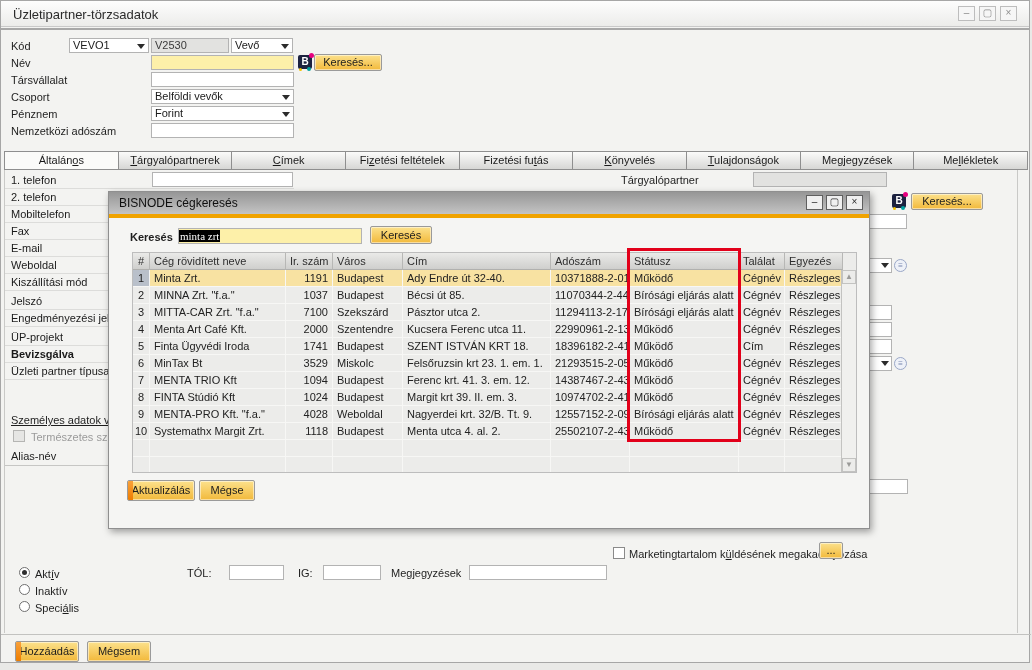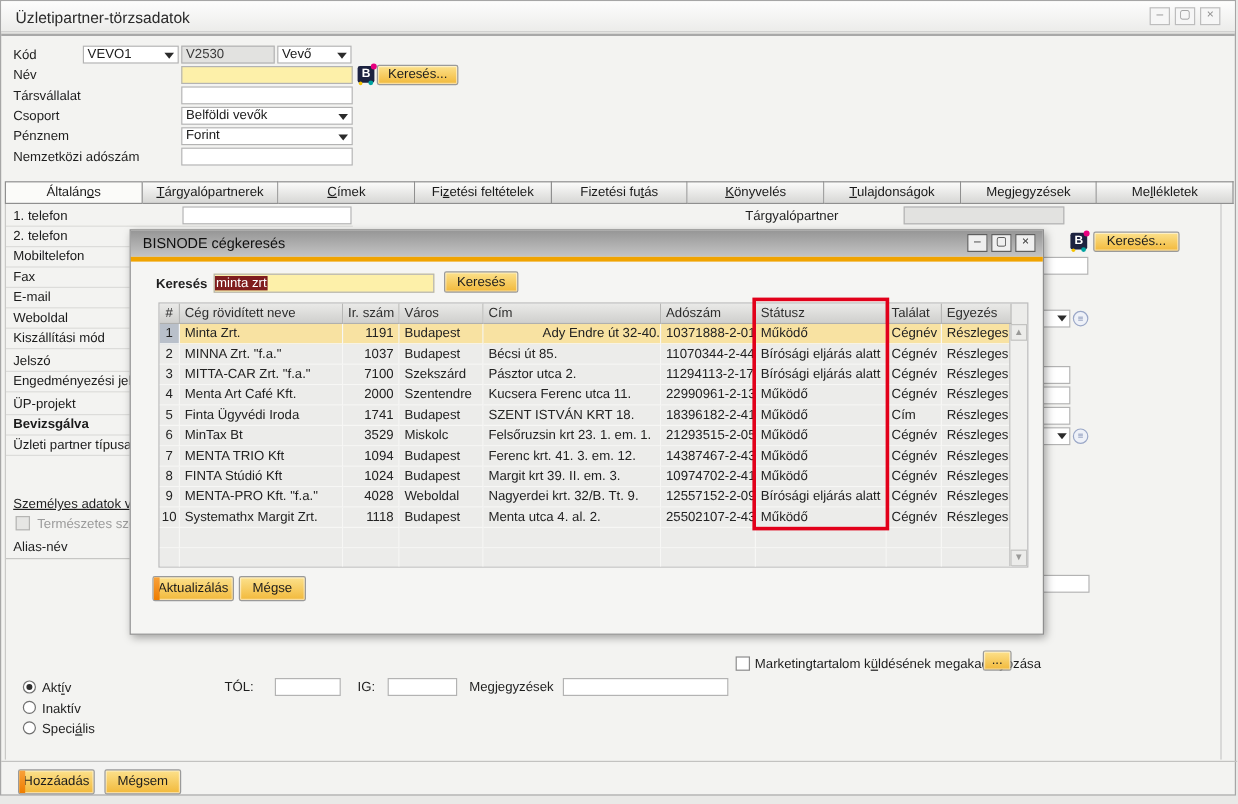--- a/index.html
+++ b/index.html
@@ -204,41 +204,41 @@
   <div class="dialog">
     <div class="dtitle">
       <span class="t">BISNODE cégkeresés</span>
       <span class="dbtn" style="left:697px;">–</span>
       <span class="dbtn" style="left:717px;">▢</span>
       <span class="dbtn" style="left:737px;">×</span>
     </div>
     <div class="accent" style="background: rgb(240, 163, 0);"></div>
 
     <span class="lbl" style="left:21px;top:39px;font-weight:bold;">Keresés</span>
-    <div class="searchbox" style="left:69px;top:36px;width:184px;"><span class="sel" style="background: #7f1d1d;">minta zrt</span></div>
+    <div class="searchbox" style="left:69px;top:36px;width:184px;"><span class="sel" style="background: #000000; font-family: Liberation Serif, serif;">minta zrt</span></div>
     <div class="btn" style="left:261px;top:34px;width:62px;height:18px;line-height:16px;">Keresés</div>
 
     <div class="tblwrap" id="results-table">
         <div class="trow thead">
           <div class="tcell num" style="width: 17px;">#</div>
           <div class="tcell" style="width: 136px;">Cég rövidített neve</div>
           <div class="tcell" style="width: 47px;">Ir. szám</div>
           <div class="tcell" style="width: 70px;">Város</div>
           <div class="tcell" style="width: 148px;">Cím</div>
           <div class="tcell" style="width: 79px;">Adószám</div>
           <div class="tcell" style="width: 109px;">Státusz</div>
           <div class="tcell" style="width: 46px;">Találat</div>
           <div class="tcell" style="width: 58px;">Egyezés</div>
         </div>
       <div class="trow selrow">
           <div class="tcell num" style="width: 17px;">1</div>
           <div class="tcell" style="width: 136px;">Minta Zrt.</div>
           <div class="tcell zip" style="width: 47px;">1191</div>
           <div class="tcell" style="width: 70px;">Budapest</div>
-          <div class="tcell" style="width: 148px; text-align: right;">Ady Endre út 32-40.</div>
+          <div class="tcell" style="width: 148px;">Ady Endre út 32-40.</div>
           <div class="tcell" style="width: 79px;">10371888-2-01</div>
           <div class="tcell" style="width: 109px;">Működő</div>
           <div class="tcell" style="width: 46px;">Cégnév</div>
           <div class="tcell" style="width: 58px;">Részleges</div>
         </div>
         <div class="trow">
           <div class="tcell num" style="width: 17px;">2</div>
           <div class="tcell" style="width: 136px;">MINNA Zrt. "f.a."</div>
           <div class="tcell zip" style="width: 47px;">1037</div>
           <div class="tcell" style="width: 70px;">Budapest</div>

